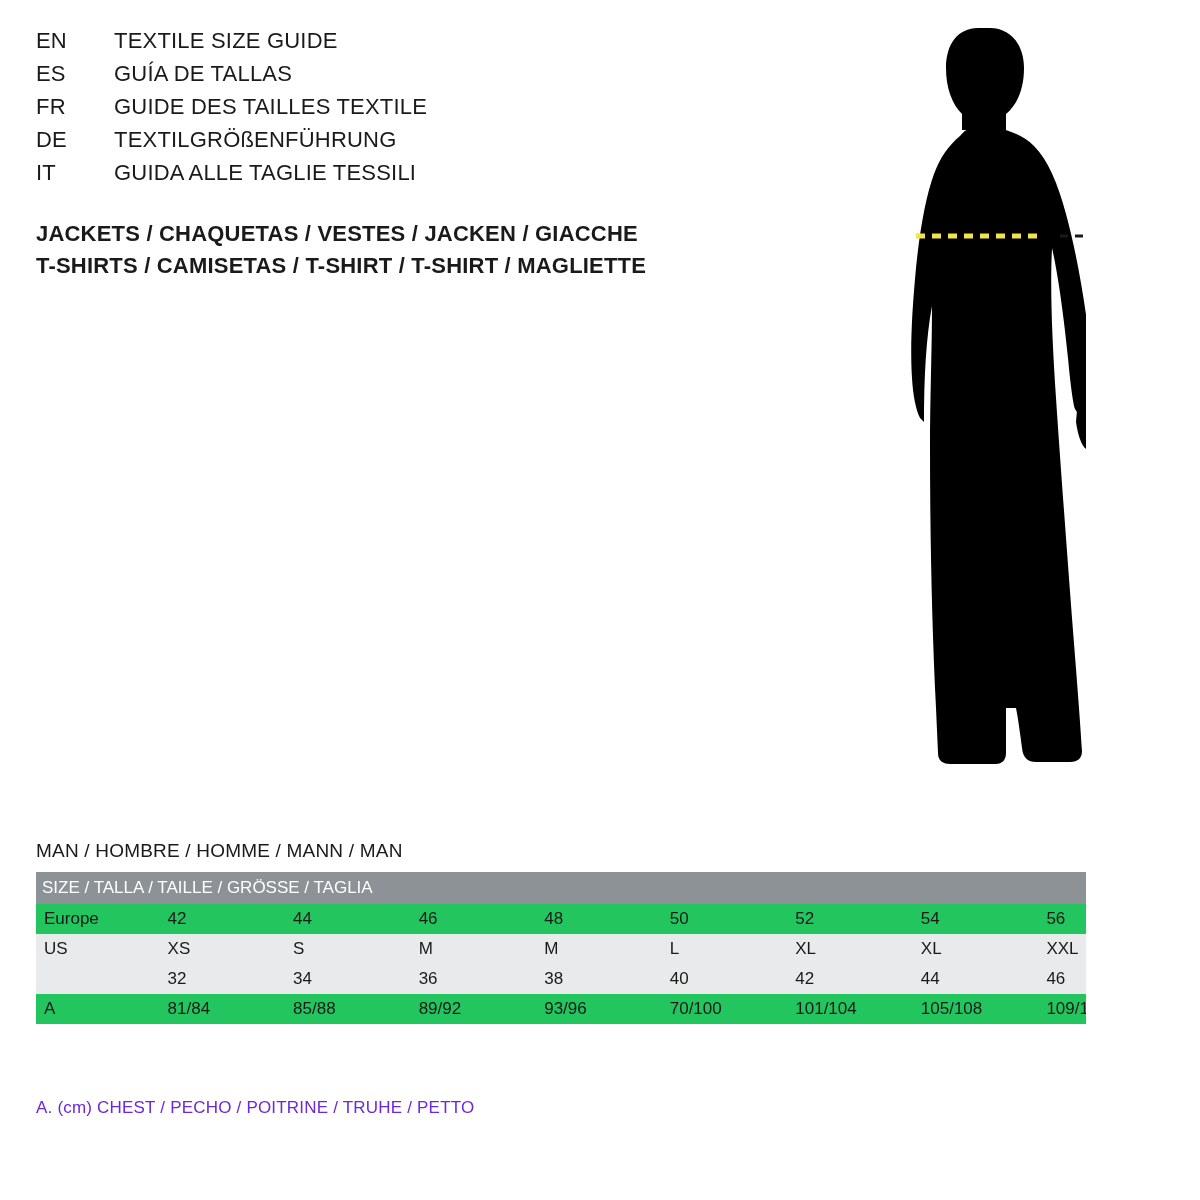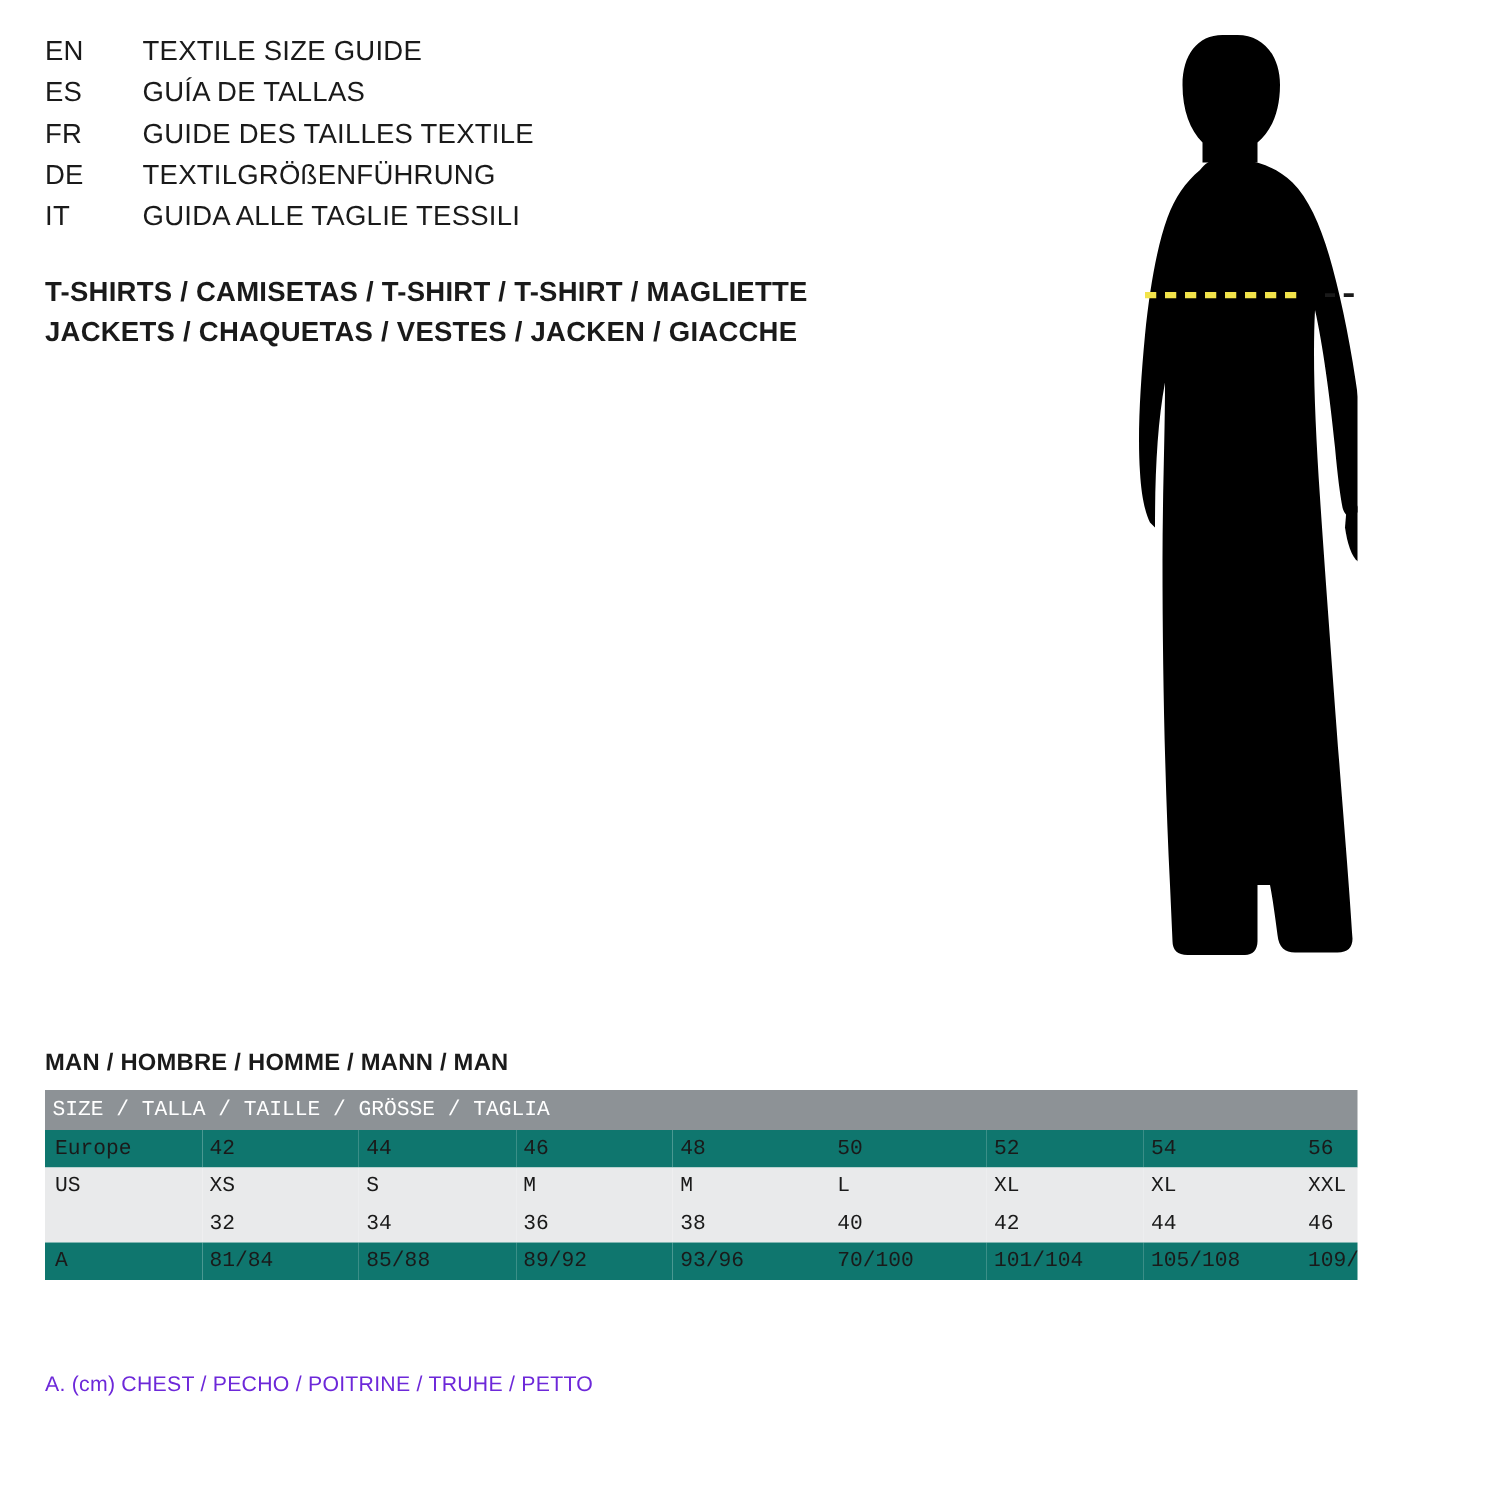--- a/index.html
+++ b/index.html
@@ -70,30 +70,29 @@
 
   
   .table-section {
     position: absolute;
     left: 36px;
     top: 840px;
     width: 1130px;
   }
   .table-title {
     font-size: 19px;
-    font-weight: bold;
+    font-weight: normal;
     letter-spacing: 0.2px;
     margin-bottom: 10px;
     color: #1a1a1a;
   }
   table.size-table {
     border-collapse: collapse;
     width: 1130px;
     table-layout: fixed;
-    font-family: Liberation Mono, monospace;
   }
   table.size-table td {
     font-size: 17px;
     height: 30px;
     padding: 0 6px;
     color: #1a1a1a;
     vertical-align: middle;
   }
   table.size-table td.label {
     text-align: left;
@@ -102,21 +101,21 @@
   }
   tr.header-row td {
     background: #8d9296;
     color: #ffffff;
     font-size: 17px;
     text-align: left;
     height: 32px;
     font-weight: normal;
   }
   tr.band td { background: #e9eaeb; }
-  tr.plain td { background: #0f766e; }
+  tr.plain td { background: #22c55e; }
 
   .footnote {
     position: absolute;
     left: 36px;
     top: 1098px;
     font-size: 17px;
     letter-spacing: 0.2px;
     color: #6d28d9;
   }
 </style>
@@ -142,22 +141,22 @@
       <div class="lang-code">DE</div>
       <div class="lang-text">TEXTILGRÖßENFÜHRUNG</div>
     </div>
     <div class="lang-row">
       <div class="lang-code">IT</div>
       <div class="lang-text">GUIDA ALLE TAGLIE TESSILI</div>
     </div>
   </div>
 
   <div class="cat-block">
+    <div class="cat-line">JACKETS / CHAQUETAS / VESTES / JACKEN / GIACCHE</div>
     <div class="cat-line">T-SHIRTS / CAMISETAS / T-SHIRT / T-SHIRT / MAGLIETTE</div>
-    <div class="cat-line">JACKETS / CHAQUETAS / VESTES / JACKEN / GIACCHE</div>
   </div>
 
   <div class="figure-wrap">
     <svg width="360" height="770" viewBox="0 0 360 770" xmlns="http://www.w3.org/2000/svg">
 
       <g>
         <path fill="#000000" d="
           M 140 118
           C 128 128, 120 140, 114 156
           C 106 178, 100 210, 96 250

